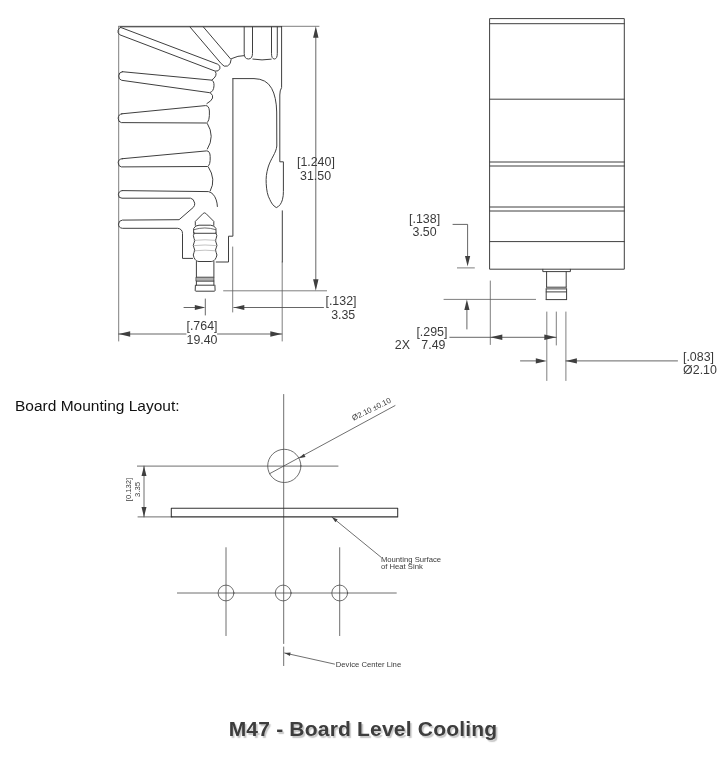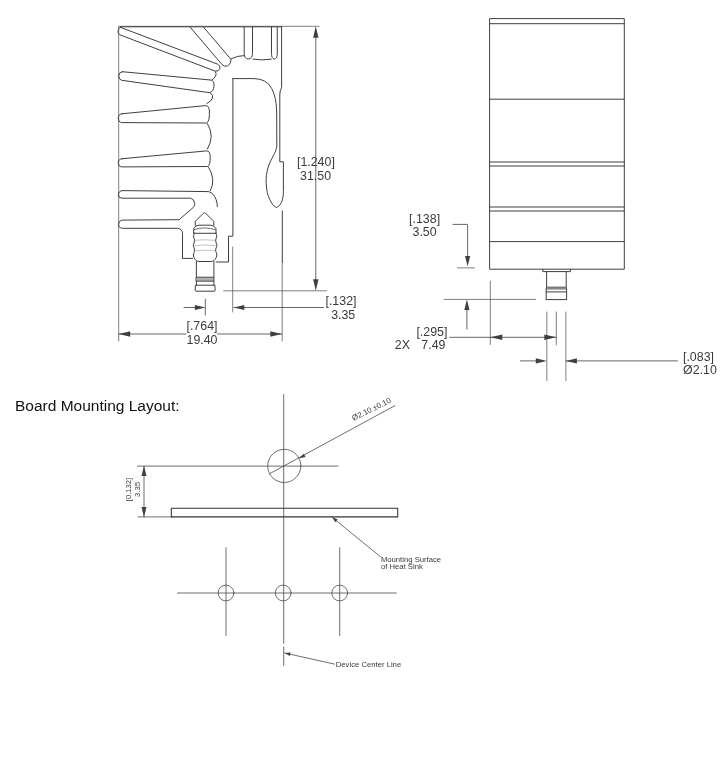--- a/index.html
+++ b/index.html
@@ -178,13 +178,14 @@
     <text class="dim" x="700" y="373.8" text-anchor="middle">Ø2.10</text>
     <text class="lbl" x="15" y="410.7">Board Mounting Layout:</text>
     <text class="sm" transform="translate(372.5,411.5) rotate(-26)" text-anchor="middle">Ø2.10 ±0.10</text>
     <text class="sm" transform="translate(131.3,489.5) rotate(-90)" text-anchor="middle">[0.132]</text>
     <text class="sm" transform="translate(139.6,489.5) rotate(-90)" text-anchor="middle">3.35</text>
     <text class="sm" x="380.9" y="561.8">Mounting Surface</text>
     <text class="sm" x="380.9" y="569.2">of Heat Sink</text>
     <text class="sm" x="335.8" y="667.3">Device Center Line</text>
   </g>
 </svg>
+<div class="title">M47 - Board Level Cooling</div>
 </div>
 
 </body></html>

